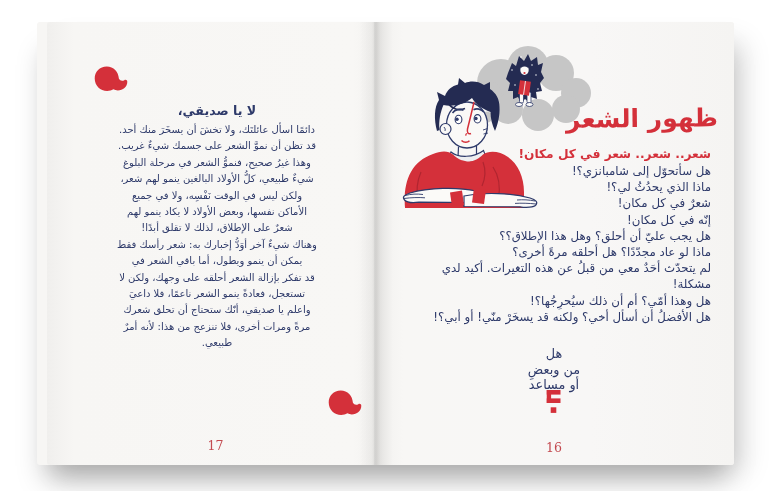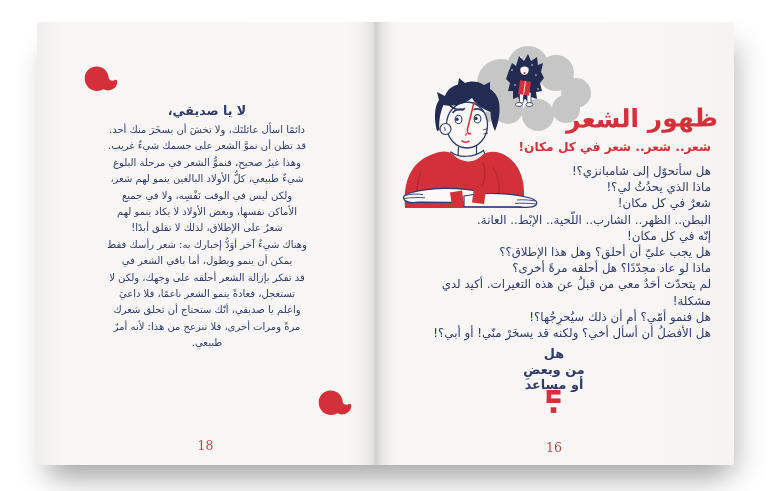--- a/index.html
+++ b/index.html
@@ -5,39 +5,39 @@
   html,body{margin:0;padding:0;}
   .stage{position:relative;width:770px;height:491px;background:#ffffff;overflow:hidden;
          font-family:"DejaVu Sans",sans-serif;}
   .book{position:absolute;left:37px;top:22px;width:697px;height:443px;background:#f7f6f4;
         border-radius:3px;
         box-shadow:0 22px 26px -8px rgba(0,0,0,.26), 16px 14px 26px -6px rgba(0,0,0,.13);}
   
   .book::before{content:"";position:absolute;left:6px;right:-5px;top:4px;bottom:-5px;
         background:#fdfdfc;border-radius:4px;box-shadow:0 0 0 1px #ebe9e6;z-index:-1;}
   .page{position:absolute;top:0;bottom:0;overflow:hidden;}
-  .page-left{left:0;width:337px;border-radius:3px 0 0 3px;
+  .page-left{left:10px;width:337px;border-radius:3px 0 0 3px;
         background:linear-gradient(to left,#ececea 0,#f3f2f0 3%,#f8f7f5 9%,#f7f6f4 92%,#f0efed 100%);}
   .page-right{left:337px;width:360px;border-radius:0 3px 3px 0;
         background:linear-gradient(to right,#e9e8e6 0,#f2f1ef 2.5%,#f8f7f5 8%,#f8f7f6 60%,#f5f4f2 100%);}
   .spine-shade{position:absolute;left:322px;top:0;width:34px;height:100%;pointer-events:none;
         background:linear-gradient(to right,rgba(0,0,0,0) 0,rgba(0,0,0,.04) 38%,rgba(0,0,0,.11) 50%,rgba(0,0,0,.05) 63%,rgba(0,0,0,0) 100%);}
 
   .lp-col{position:absolute;left:22px;width:296px;top:80px;text-align:center;direction:rtl;color:#2e3a6a;}
   .lp-heading{font-weight:bold;font-size:12.6px;line-height:17px;margin-bottom:3px;}
   .line{font-size:10px;line-height:16.4px;white-space:nowrap;}
 
   .rp-title{position:absolute;right:16px;top:82px;font-size:25px;font-weight:bold;color:#d4303a;
         direction:rtl;white-space:nowrap;transform:rotate(-0.6deg);letter-spacing:.5px;}
-  .rp-intro{position:absolute;right:23px;top:118px;font-size:12.2px;font-weight:bold;color:#d4303a;
+  .rp-intro{position:absolute;right:23px;top:125px;font-size:12.2px;font-weight:bold;color:#d4303a;
         direction:rtl;white-space:nowrap;margin-left:20px;}
   .rp-col{position:absolute;right:23px;top:141px;text-align:right;direction:rtl;color:#2e3a6a;}
   .rp-line{font-size:11.8px;line-height:16.2px;white-space:nowrap;}
   .rp-poem{position:absolute;left:0;width:100%;top:324px;text-align:center;direction:rtl;
-        color:#2e3a6a;font-weight:bold;}
+        color:#2e3a6a;font-weight:normal;}
   .rp-poem .pline{font-size:12.8px;line-height:15.6px;}
   .rp-qmark{position:absolute;left:50%;transform:translateX(-50%);top:368px;width:15px;height:23px;}
 
   .pagenum{position:absolute;width:100%;text-align:center;font-family:"DejaVu Serif",serif;
         font-size:12.5px;color:#c34a50;}
   .pn-left{top:416px;}
   .pn-right{top:418px;}
 
   .ornament{position:absolute;width:34px;height:30px;}
   .orn-top{left:47px;top:43px;}
@@ -72,21 +72,21 @@
         <div class="line">تستعجل، فعادةً ينمو الشعر ناعمًا، فلا داعيَ</div>
         <div class="line">واعلم يا صديقي، أنّك ستحتاج أن تحلق شعرك</div>
         <div class="line">مرةً ومرات أخرى، فلا تنزعج من هذا: لأنه أمرٌ</div>
         <div class="line">طبيعي.</div>
       </div>
 
       <svg class="ornament orn-bottom" viewBox="0 0 24 20">
         <path fill="#d4303a" d="M9 0.5 C4 0.5 0.5 4.3 0.5 9 C0.5 14 4.4 17.8 9.3 17.8 C10.9 17.8 12.4 17.4 13.6 16.6 C18.2 18.8 23.6 15.7 23.5 11.2 C23.5 10 22.3 9.5 21.4 10.1 C20 11 18.4 10.6 17.6 9.2 C17.2 4.1 13.9 0.5 9 0.5 Z"></path>
       </svg>
 
-      <div class="pagenum pn-left">18</div>
+      <div class="pagenum pn-left">17</div>
     </div>
 
     <div class="page page-right">
 
       <svg class="illustration" viewBox="0 0 215 172">
 
         <g fill="#c6c6c6">
           <circle cx="113" cy="38" r="24"></circle>
             <circle cx="140" cy="22" r="21"></circle>
           <circle cx="168" cy="28" r="18"></circle>
@@ -153,27 +153,26 @@
         </g>
       </svg>
 
       <div class="rp-title">ظهور الشعر</div>
       <div class="rp-intro">شعر.. شعر.. شعر في كل مكان!</div>
 
       <div class="rp-col">
         <div class="rp-line">هل سأتحوّل إلى شامبانزي؟!</div>
         <div class="rp-line">ماذا الذي يحدُثُ لي؟!</div>
         <div class="rp-line">شعرٌ في كل مكان!</div>
-        <div class="rp-line">البطن.. الظهر.. الشارب.. اللّحية.. الإبْط.. العانة.</div>
         <div class="rp-line">إنّه في كل مكان!</div>
         <div class="rp-line">هل يجب عليّ أن أحلق؟ وهل هذا الإطلاق؟؟</div>
         <div class="rp-line">ماذا لو عاد مجدّدًا؟ هل أحلقه مرةً أخرى؟</div>
         <div class="rp-line">لم يتحدّث أحَدٌ معي من قبلُ عن هذه التغيرات. أكيد لدي</div>
         <div class="rp-line">مشكلة!</div>
-        <div class="rp-line">هل فنمو أمّي؟ أم أن ذلك سيُحرِجُها؟!</div>
+        <div class="rp-line">هل وهذا أمّي؟ أم أن ذلك سيُحرِجُها؟!</div>
         <div class="rp-line">هل الأفضلُ أن أسأل أخي؟ ولكنه قد يسخَرْ منّي! أو أبي؟!</div>
       </div>
 
       <div class="rp-poem">
         <div class="pline">هل</div>
         <div class="pline">من وبعضِ</div>
         <div class="pline">أو مساعد</div>
       </div>
 
       <svg class="rp-qmark" viewBox="0 0 15 23">

